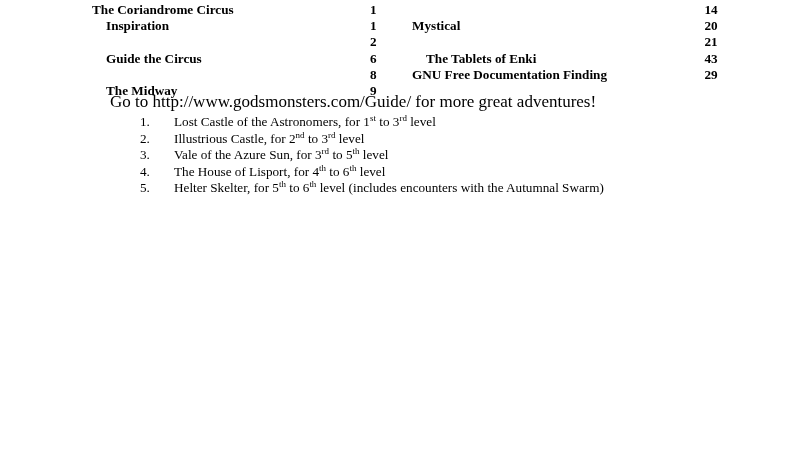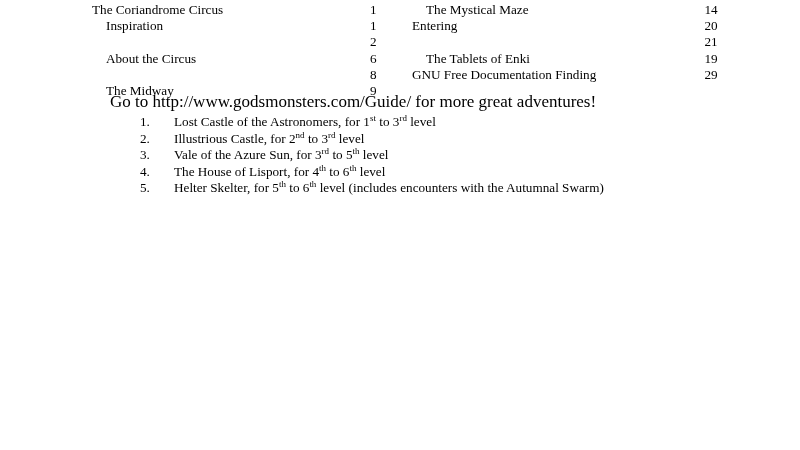--- a/index.html
+++ b/index.html
@@ -33,20 +33,21 @@
   }
   .toc-col {
     width: 320px;
   }
   .toc-row {
     display: flex;
     flex-direction: row;
     align-items: baseline;
     line-height: 16.2px;
     font-size: 13.2px;
+    font-weight: bold;
   }
   .toc-title {
     flex: 0 0 auto;
     white-space: nowrap;
   }
   .toc-spacer {
     flex: 1 1 auto;
   }
   .toc-page {
     flex: 0 0 auto;
@@ -109,53 +110,52 @@
           <div class="toc-row">
             <span class="toc-title indent-1">Inspiration</span>
             <span class="toc-spacer"></span>
             <span class="toc-page">1</span>
           </div>
           <div class="toc-row">
             <span class="toc-spacer"></span>
             <span class="toc-page">2</span>
           </div>
           <div class="toc-row">
-            <span class="toc-title indent-1">About the Circus</span>
+            <span class="toc-title indent-1">Guide the Circus</span>
             <span class="toc-spacer"></span>
             <span class="toc-page">6</span>
           </div>
           <div class="toc-row">
             <span class="toc-spacer"></span>
             <span class="toc-page">8</span>
           </div>
           <div class="toc-row">
             <span class="toc-title indent-1">The Midway</span>
             <span class="toc-spacer"></span>
             <span class="toc-page">9</span>
           </div>
         </div>
       <div class="toc-col col-right">
           <div class="toc-row">
-            <span class="toc-title indent-1">The Mystical Maze</span>
             <span class="toc-spacer"></span>
             <span class="toc-page">14</span>
           </div>
           <div class="toc-row">
-            <span class="toc-title indent-0">Entering</span>
+            <span class="toc-title indent-0">Mystical</span>
             <span class="toc-spacer"></span>
             <span class="toc-page">20</span>
           </div>
           <div class="toc-row">
             <span class="toc-spacer"></span>
             <span class="toc-page">21</span>
           </div>
           <div class="toc-row">
             <span class="toc-title indent-1">The Tablets of Enki</span>
             <span class="toc-spacer"></span>
-            <span class="toc-page">19</span>
+            <span class="toc-page">43</span>
           </div>
           <div class="toc-row">
             <span class="toc-title indent-0">GNU Free Documentation Finding</span>
             <span class="toc-spacer"></span>
             <span class="toc-page">29</span>
           </div>
         </div>
     </div>
   </div>
 

